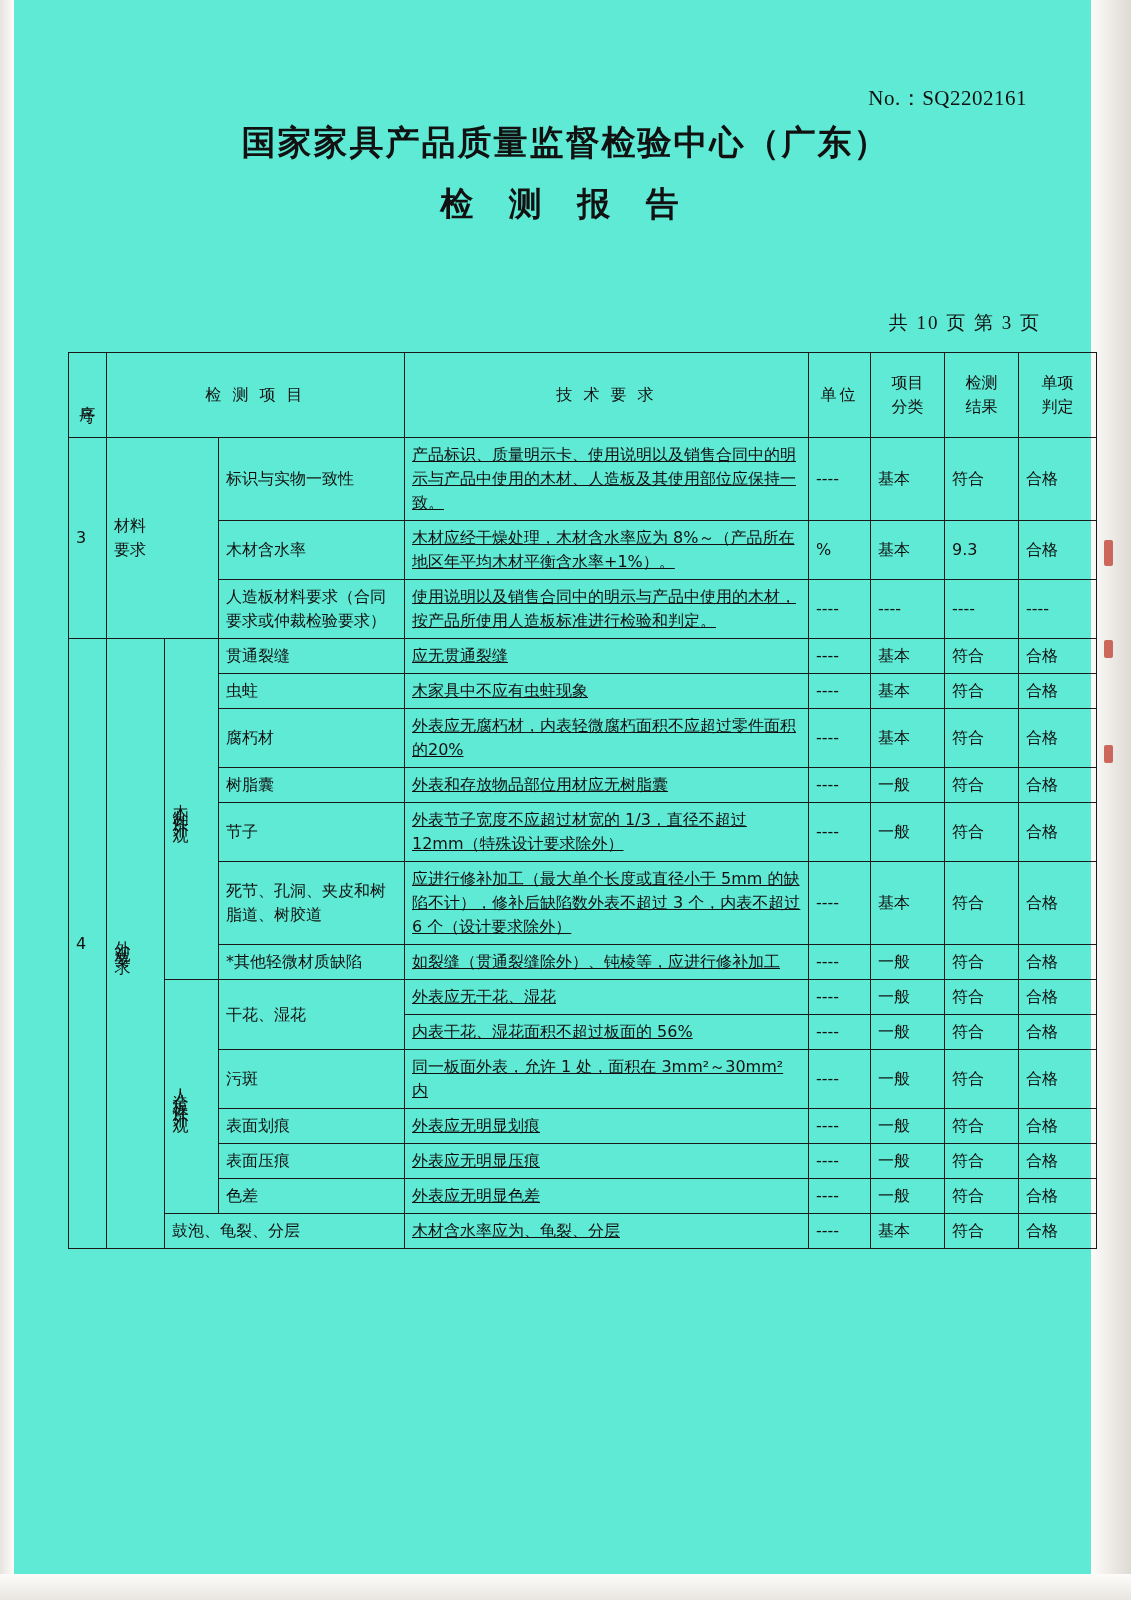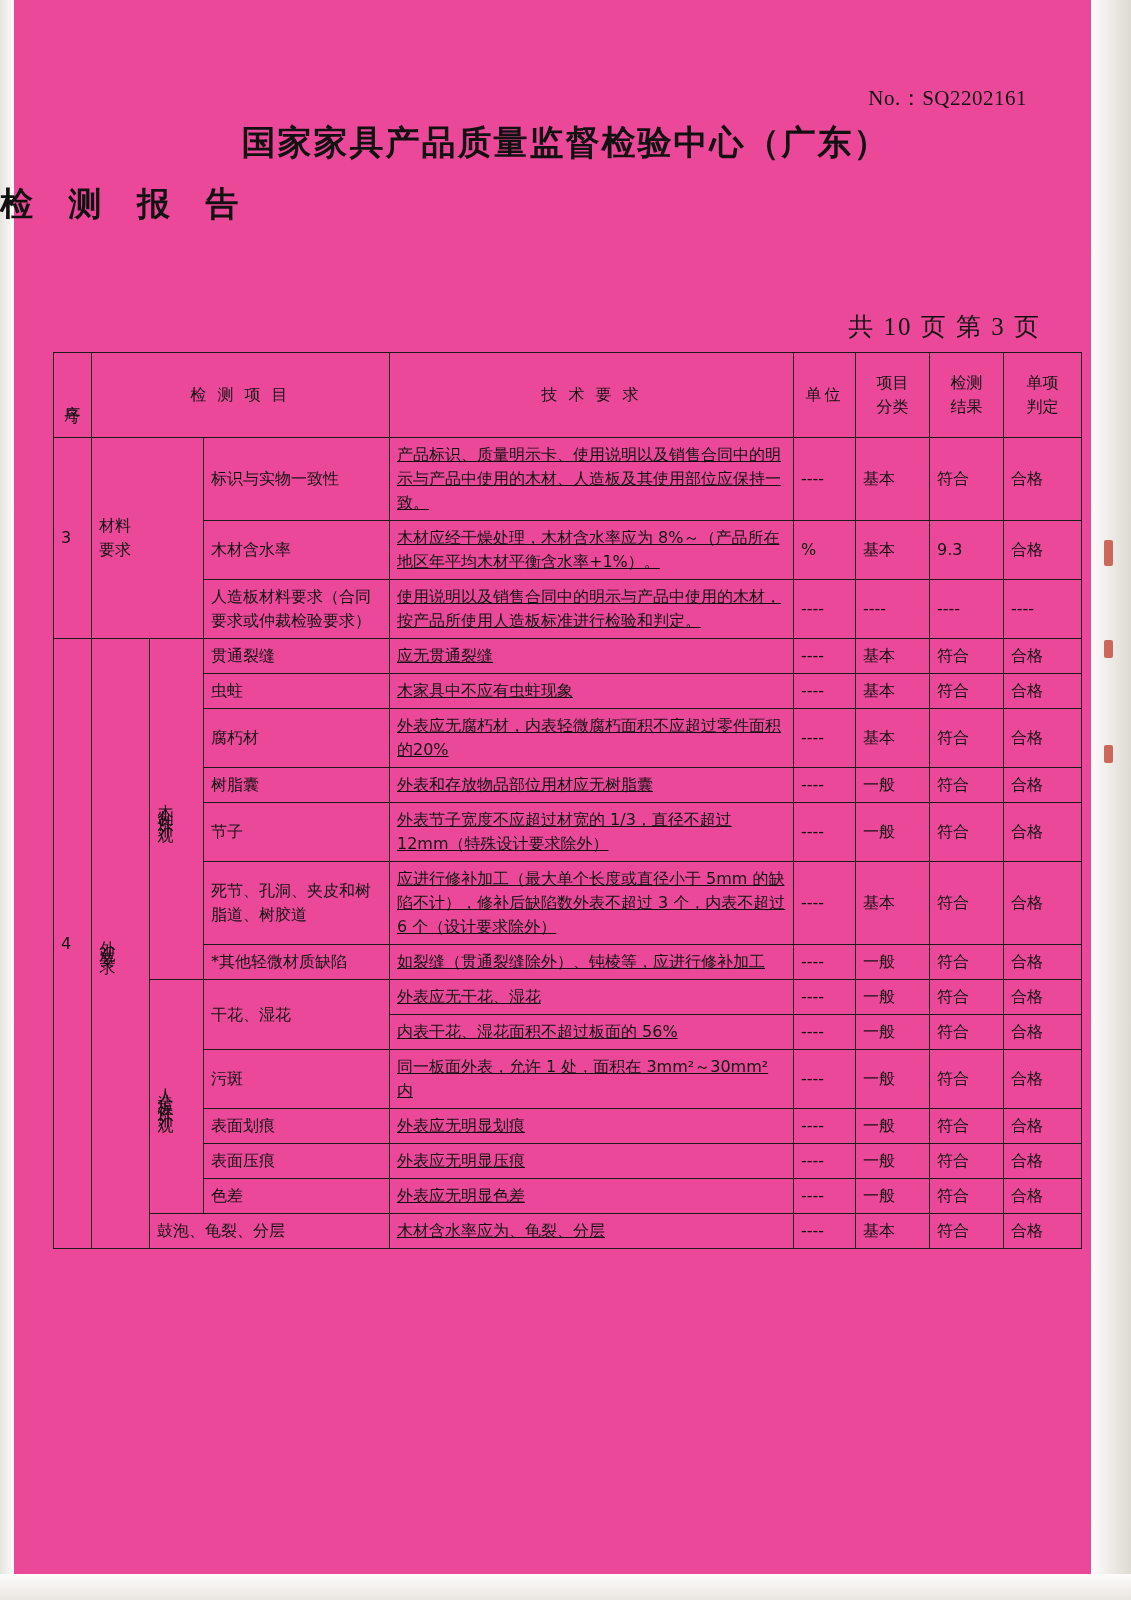--- a/index.html
+++ b/index.html
@@ -11,21 +11,21 @@
     width: 1131px;
     height: 1600px;
     position: relative;
     font-family: "Liberation Serif", "DejaVu Serif", serif;
     color: #111;
     overflow: hidden;
   }
   .page {
     position: absolute;
     inset: 0;
-    background: #ec4899;
+    background: #5eead4;
   }
   
   .edge-left {
     position: absolute;
     left: 0; top: 0; bottom: 0;
     width: 14px;
     background: linear-gradient(to right, #e7e4df, #fdfcfa);
   }
   .edge-right {
     position: absolute;
@@ -66,38 +66,39 @@
     font-size: 34px;
     font-weight: bold;
     letter-spacing: 2px;
     font-family: "DejaVu Sans", sans-serif;
   }
   .title-sub {
     position: absolute;
     top: 182px;
     left: 0;
     right: 0;
+    text-align: center;
     font-size: 33px;
     font-weight: bold;
     letter-spacing: 12px;
     font-family: "DejaVu Sans", sans-serif;
   }
 
   .page-count {
     position: absolute;
     top: 310px;
     right: 90px;
-    font-size: 25px;
+    font-size: 19px;
     letter-spacing: 2px;
   }
 
   table.main {
     position: absolute;
     top: 352px;
-    left: 53px;
+    left: 68px;
     width: 978px;
     border-collapse: collapse;
     table-layout: fixed;
   }
   table.main td, table.main th {
     border: 1px solid #1a1a1a;
     font-size: 16px;
     padding: 5px 7px;
     vertical-align: middle;
     line-height: 1.5;

